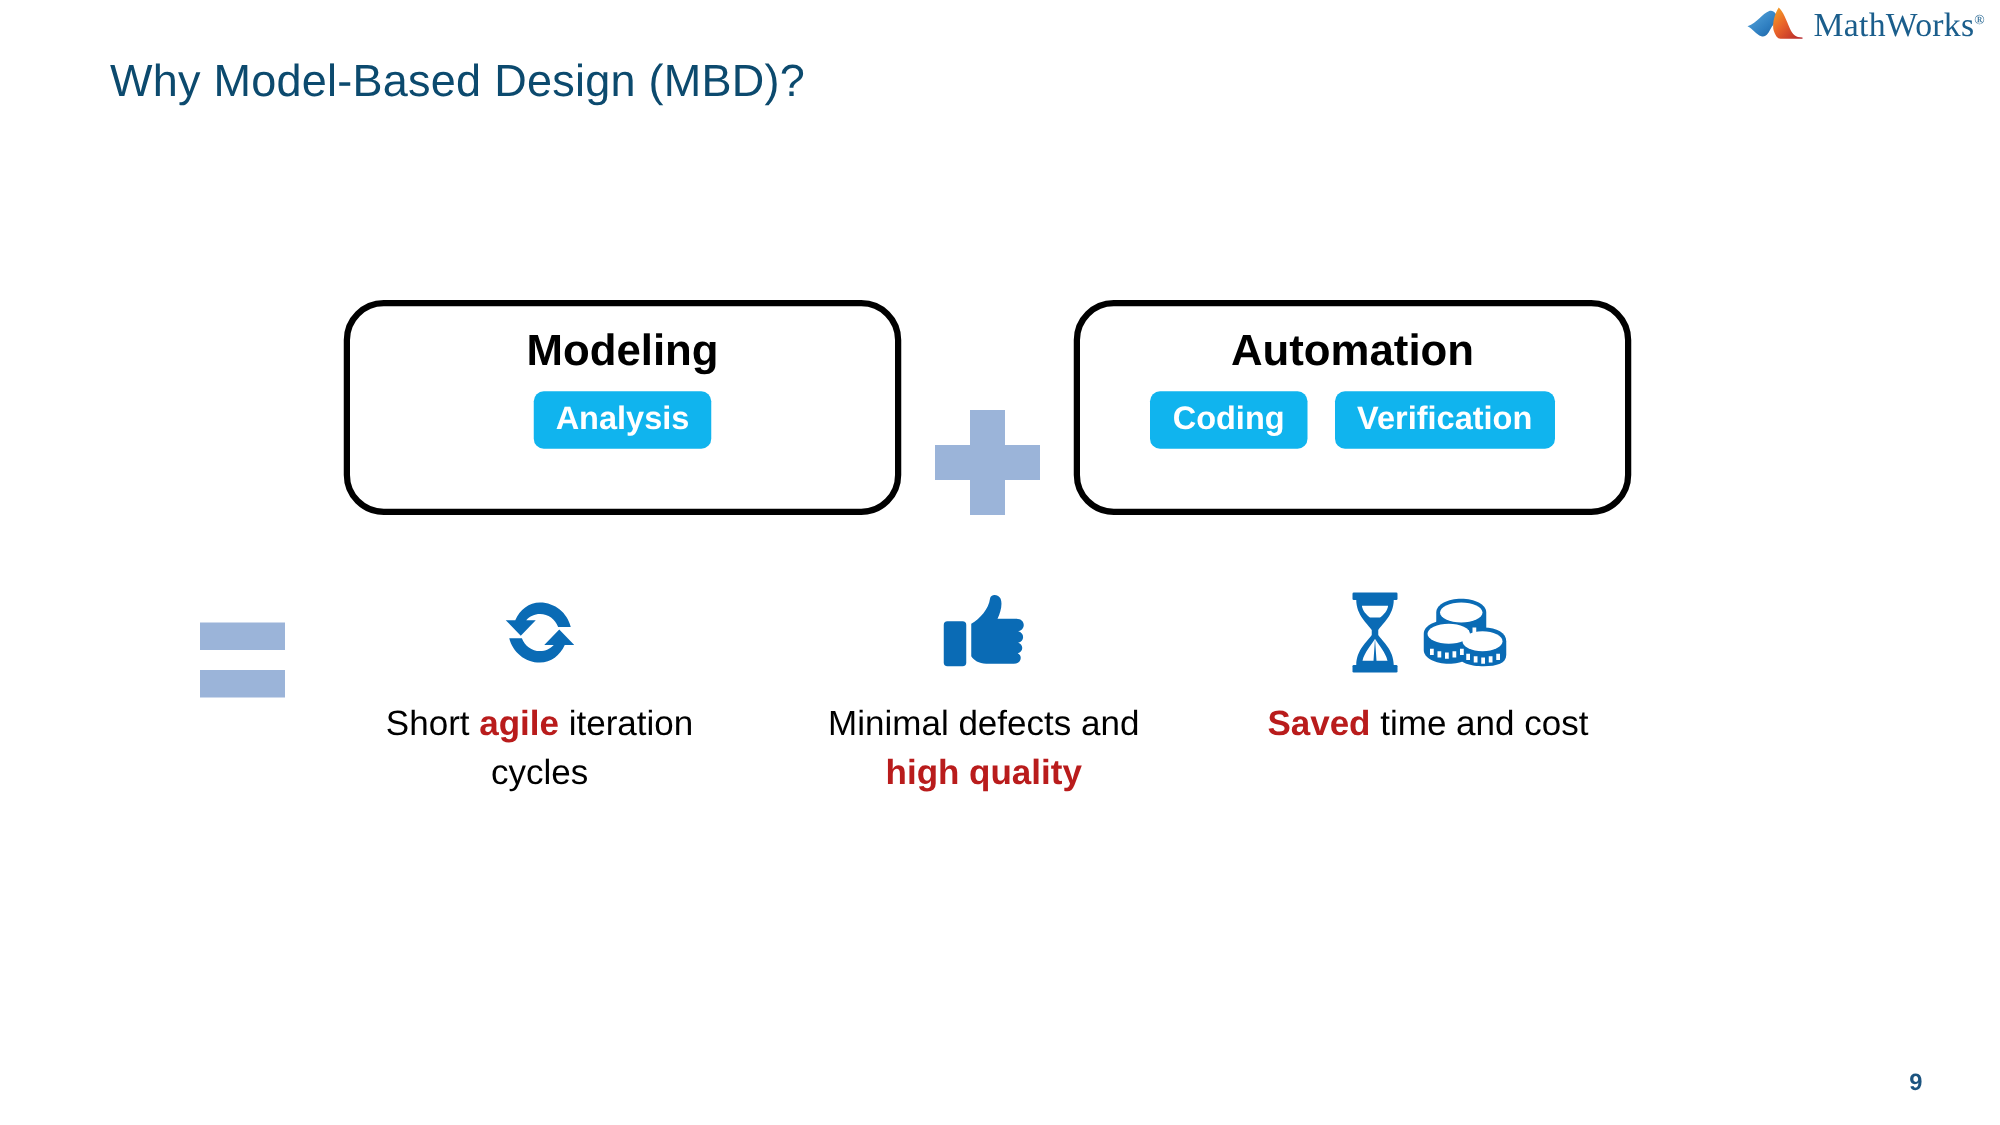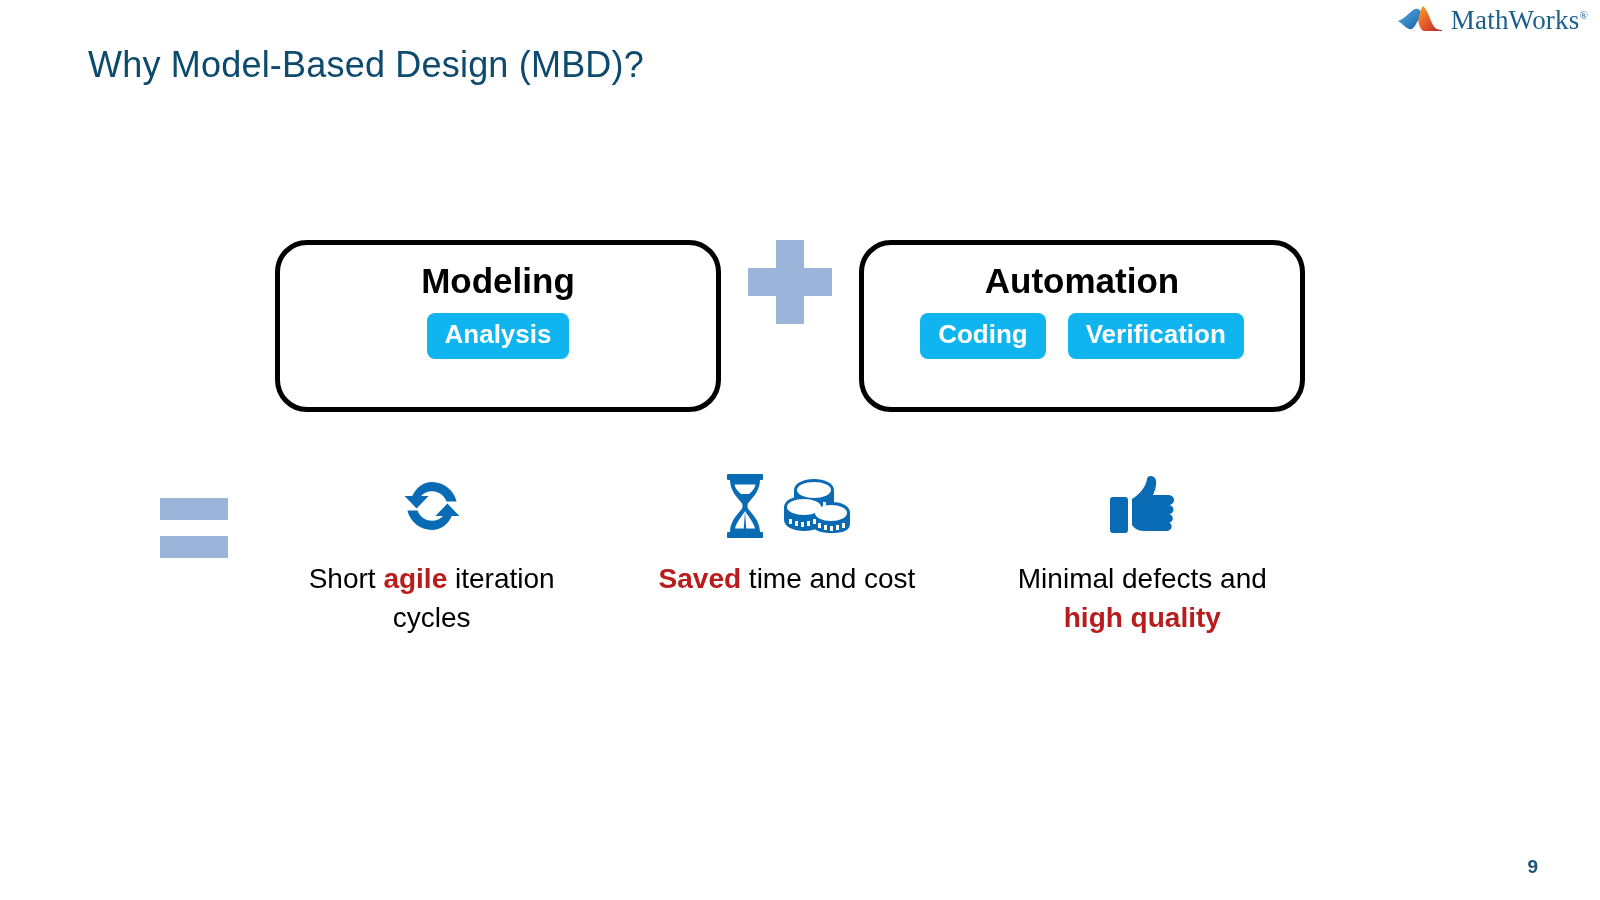--- a/index.html
+++ b/index.html
@@ -51,21 +51,21 @@
   }
 
   
   .eq-row {
     position: absolute;
     left: 275px;
     top: 240px;
     width: 1030px;
     height: 172px;
     display: flex;
-    align-items: flex-start;
+    align-items: flex-end;
     justify-content: space-between;
   }
 
   .concept-box {
     width: 446px;
     height: 100%;
     box-sizing: border-box;
     border: 5px solid #000000;
     border-radius: 32px;
     background: #ffffff;
@@ -251,20 +251,32 @@
             <path d="M33 6 C 45 6, 55 14.5, 57.6 25.5 L 47.5 25.5 C 45.2 19.4, 39.6 15.2, 33 15.2 C 28.6 15.2, 24.7 17.1, 22 20.1 L 29.6 20.1 L 17.6 32.5 L 5.6 20.1 L 13.2 20.1 C 16.8 11.9, 24.3 6, 33 6 Z"></path>
             <path d="M33 54 C 21 54, 11 45.5, 8.4 34.5 L 18.5 34.5 C 20.8 40.6, 26.4 44.8, 33 44.8 C 37.4 44.8, 41.3 42.9, 44 39.9 L 36.4 39.9 L 48.4 27.5 L 60.4 39.9 L 52.8 39.9 C 49.2 48.1, 41.7 54, 33 54 Z"></path>
           </g>
         </svg>
       </div>
       <div class="benefit-caption">Short <b>agile</b> iteration cycles</div>
     </div>
 
     <div class="benefit">
       <div class="benefit-icons">
+        <svg width="72" height="62" viewBox="0 0 72 62">
+          <g fill="#0a6bb5">
+            <rect x="4" y="22" width="18" height="36" rx="3"></rect>
+            <path d="M26 24 C 33 20, 40 12, 41 4 C 41.6 -0.4, 48 0.4, 49.5 4 C 51.2 8.2, 49.5 15, 47 20 L 62 20 C 66 20, 68 22.4, 68 25 C 68 27.6, 66 29.6, 63.5 30 C 66 30.6, 67.5 32.4, 67.5 34.6 C 67.5 36.8, 66 38.6, 63.5 39.2 C 65.6 39.8, 66.8 41.4, 66.8 43.4 C 66.8 45.4, 65.4 47, 63.2 47.6 C 64.8 48.4, 65.6 49.8, 65.6 51.4 C 65.6 54, 63.4 56, 60 56 L 38 56 C 32 56, 28 53, 26 50 Z"></path>
+          </g>
+        </svg>
+      </div>
+      <div class="benefit-caption">Minimal defects and <b>high quality</b></div>
+    </div>
+
+    <div class="benefit">
+      <div class="benefit-icons">
         <svg width="46" height="66" viewBox="0 0 46 66">
           <g fill="#0a6bb5">
             <rect x="5" y="1" width="36" height="6" rx="1"></rect>
             <rect x="5" y="59" width="36" height="6" rx="1"></rect>
             <path d="M8 7 L 38 7 C 38 19, 29 26, 25.6 31 L 25.6 35 C 29 40, 38 47, 38 59 L 8 59 C 8 47, 17 40, 20.4 35 L 20.4 31 C 17 26, 8 19, 8 7 Z"></path>
           </g>
           <path d="M12.5 11.5 L 33.5 11.5 C 33 15.5, 30 18.5, 27 21 L 19 21 C 16 18.5, 13 15.5, 12.5 11.5 Z" fill="#ffffff"></path>
           <path d="M23 38 C 26 43, 31.5 49, 33 55.5 L 24.2 55.5 Z" fill="#ffffff"></path>
           <path d="M23 38 C 20 43, 14.5 49, 13 55.5 L 21.8 55.5 Z" fill="#ffffff"></path>
         </svg>
@@ -292,28 +304,16 @@
               <rect x="42" y="48" width="3" height="5"></rect>
             <rect x="48" y="49" width="3" height="5"></rect>
               <rect x="54" y="48" width="3" height="5"></rect>
             <rect x="60" y="46" width="3" height="5"></rect>
           </g>
         </svg>
       </div>
       <div class="benefit-caption"><b>Saved</b> time and cost</div>
     </div>
 
-    <div class="benefit">
-      <div class="benefit-icons">
-        <svg width="72" height="62" viewBox="0 0 72 62">
-          <g fill="#0a6bb5">
-            <rect x="4" y="22" width="18" height="36" rx="3"></rect>
-            <path d="M26 24 C 33 20, 40 12, 41 4 C 41.6 -0.4, 48 0.4, 49.5 4 C 51.2 8.2, 49.5 15, 47 20 L 62 20 C 66 20, 68 22.4, 68 25 C 68 27.6, 66 29.6, 63.5 30 C 66 30.6, 67.5 32.4, 67.5 34.6 C 67.5 36.8, 66 38.6, 63.5 39.2 C 65.6 39.8, 66.8 41.4, 66.8 43.4 C 66.8 45.4, 65.4 47, 63.2 47.6 C 64.8 48.4, 65.6 49.8, 65.6 51.4 C 65.6 54, 63.4 56, 60 56 L 38 56 C 32 56, 28 53, 26 50 Z"></path>
-          </g>
-        </svg>
-      </div>
-      <div class="benefit-caption">Minimal defects and <b>high quality</b></div>
-    </div>
-
   </div>
 </div>
 
 <div class="page-number">9</div>
 
 </body></html>

